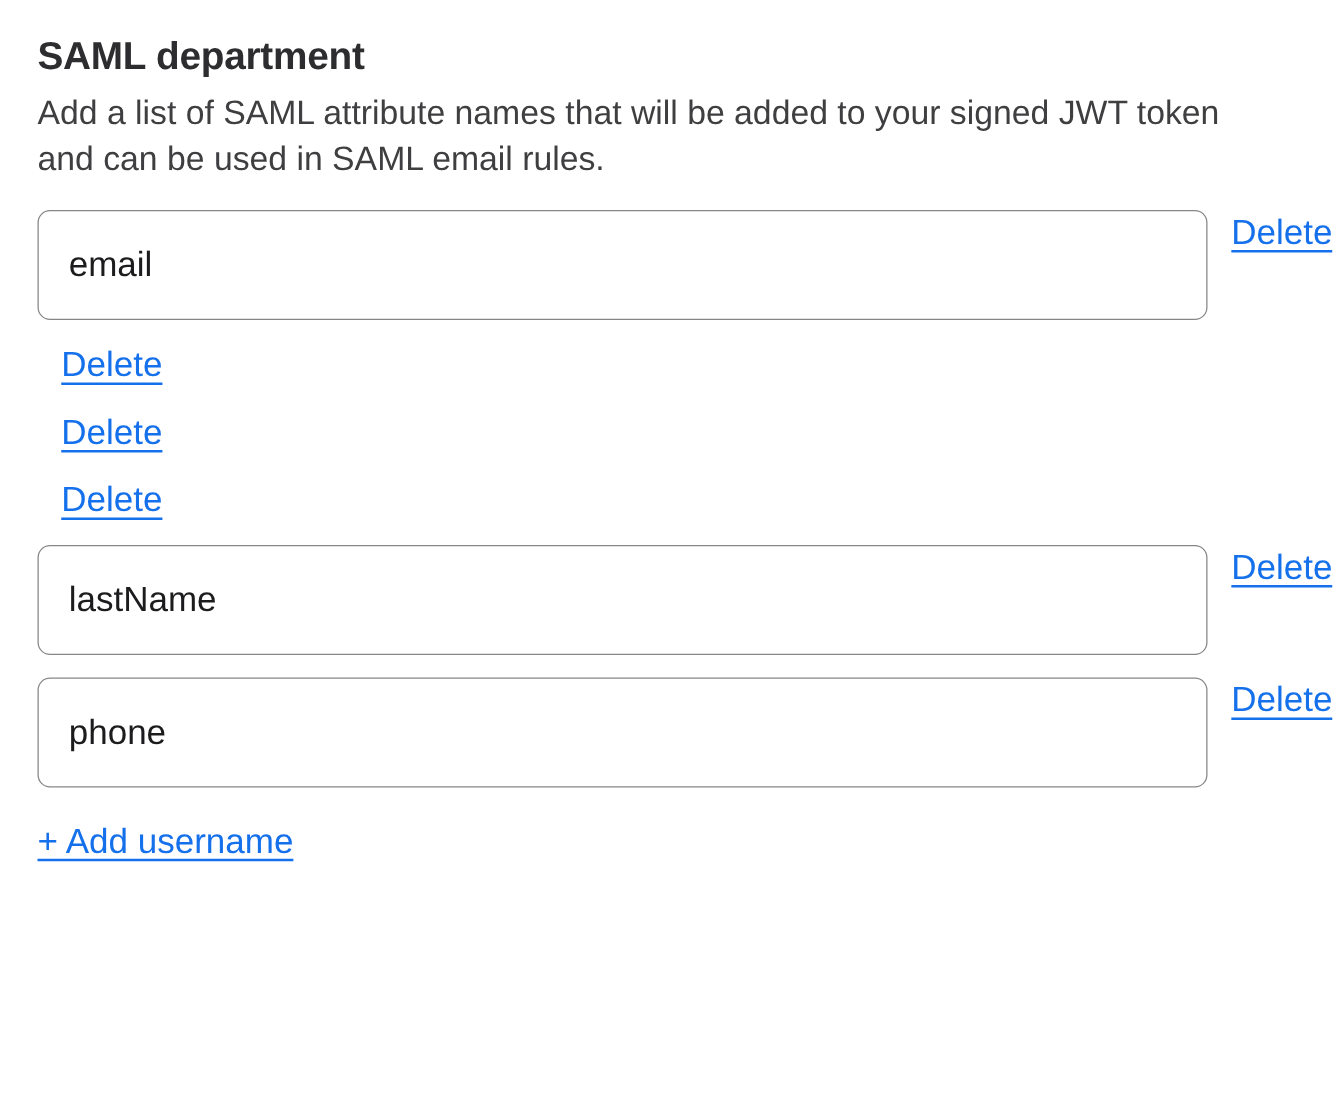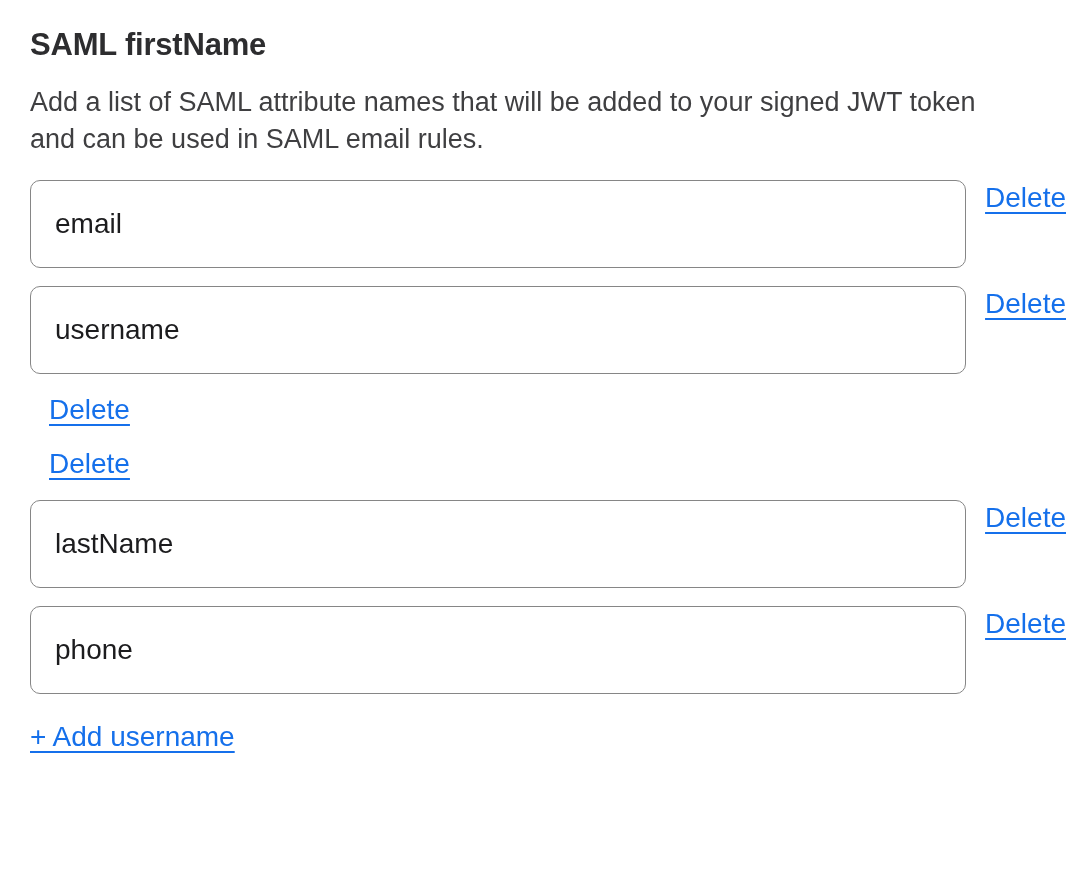--- a/index.html
+++ b/index.html
@@ -19,21 +19,21 @@
   }
   .section-title {
     margin: 0;
     font-size: 31px;
     line-height: 38px;
     font-weight: 700;
     letter-spacing: -0.2px;
     color: var(--heading-text, #2d2d2f);
   }
   .section-desc {
-    margin-top: 20px;
+    margin-top: 8px;
     font-size: 27px;
     line-height: 37px;
     color: var(--body-text, #3f3f41);
   }
   .section-desc .desc-line {
     white-space: nowrap;
   }
   .attr-rows {
     margin-top: 22px;
   }
@@ -70,36 +70,35 @@
   .add-link {
     display: inline-block;
     margin-top: 7px;
   }
 </style>
 </head>
 <body>
 
 <div class="wrap">
 
-  <h2 class="section-title">SAML firstName</h2>
+  <h2 class="section-title">SAML department</h2>
 
   <div class="section-desc">
     <div class="desc-line">Add a list of SAML attribute names that will be added to your signed JWT token</div>
     <div class="desc-line">and can be used in SAML email rules.</div>
   </div>
 
   <div class="attr-rows">
 
     <div class="attr-row">
       <input class="attr-input" type="text" value="email" style="">
       <a class="link delete-link">Delete</a>
     </div>
 
     <div class="attr-row">
-      <input class="attr-input" type="text" value="username" style="">
       <a class="link delete-link">Delete</a>
     </div>
 
     <div class="attr-row">
       <a class="link delete-link">Delete</a>
     </div>
 
     <div class="attr-row">
       <a class="link delete-link">Delete</a>
     </div>

